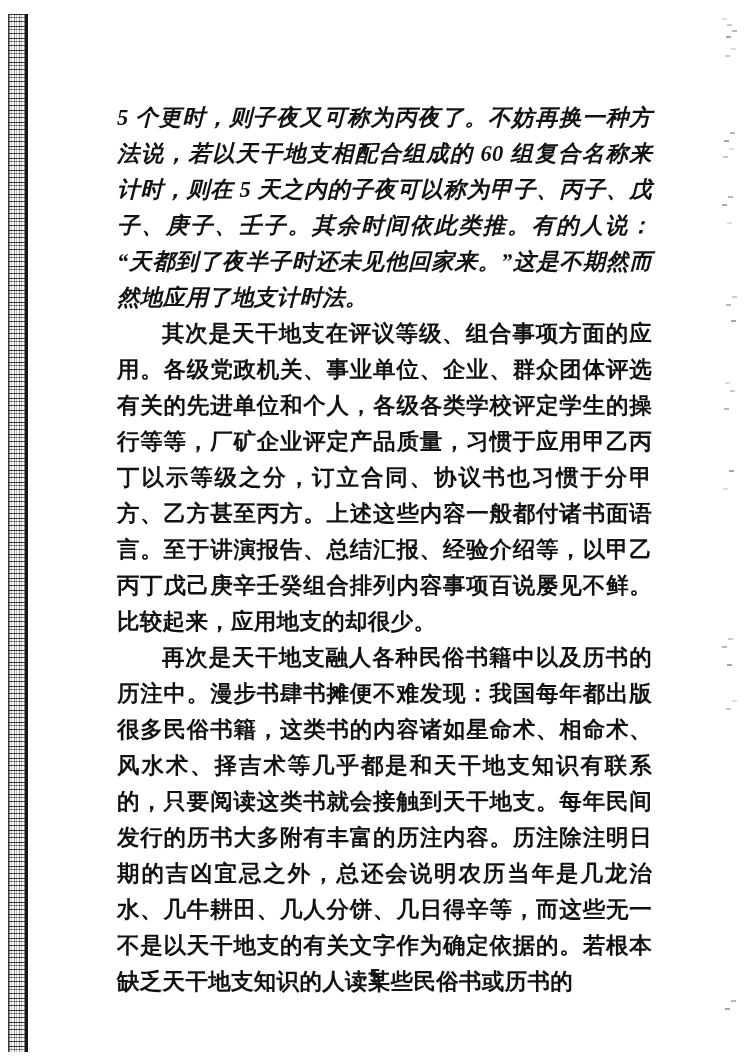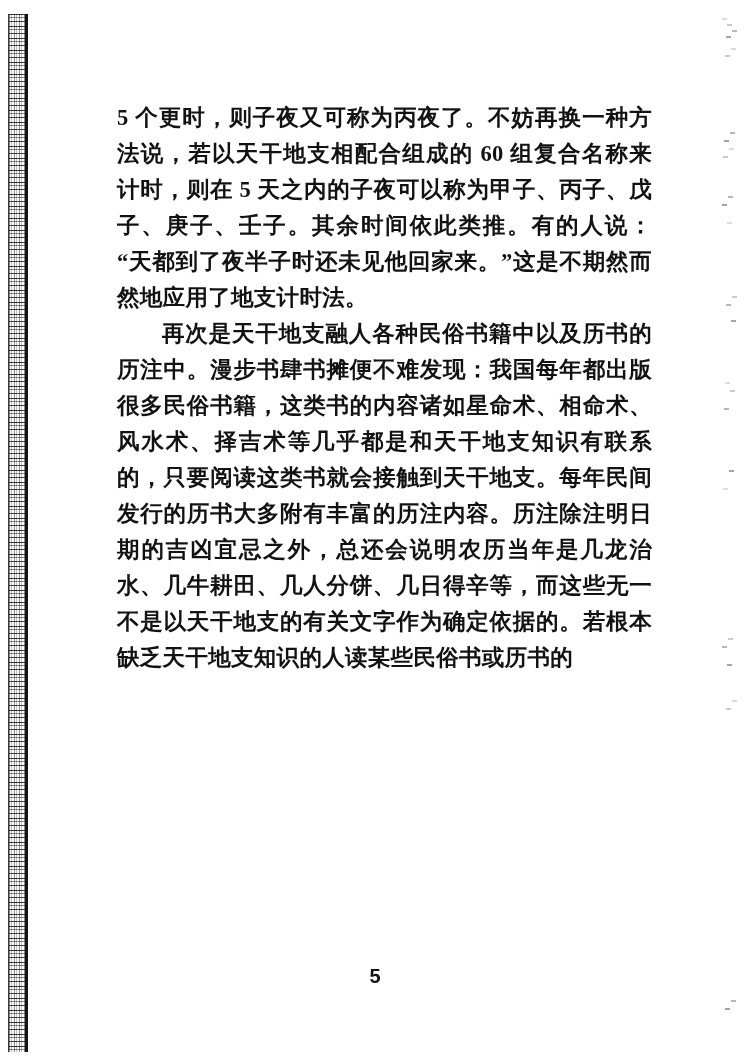--- a/index.html
+++ b/index.html
@@ -103,21 +103,21 @@
     -webkit-font-smoothing: none;
   }
 
   .para {
     margin: 0 0 0 0;
     text-indent: 2em;
     text-align: justify;
     text-justify: inter-character;
     word-break: break-all;
   }
-  .para.first { text-indent: 0; }
+  .para.first { text-indent: 0; font-style: italic; }
 
   
   .folio {
     position: absolute;
     left: 0;
     top: 965px;
     width: 750px;
     text-align: center;
     font-family: "Liberation Sans", "DejaVu Sans", sans-serif;
     font-size: 20px;
@@ -162,18 +162,19 @@
       <i style="top: 646px; left: 4px; opacity: 0.71;"></i>
       <i style="top: 664px; left: 9px; opacity: 0.89;"></i>
       <i style="top: 700px; left: 14px; opacity: 0.35;"></i>
       <i style="top: 708px; left: 8px; opacity: 0.53;"></i>
       <i style="top: 1000px; left: 13px; opacity: 0.71;"></i>
       <i style="top: 1008px; left: 7px; opacity: 0.89;"></i>
     </div>
 
   <div class="body-text" id="body-text">
       <p class="para first">5 个更时，则子夜又可称为丙夜了。不妨再换一种方法说，若以天干地支相配合组成的 60 组复合名称来计时，则在 5 天之内的子夜可以称为甲子、丙子、戊子、庚子、壬子。其余时间依此类推。有的人说：“天都到了夜半子时还未见他回家来。”这是不期然而然地应用了地支计时法。</p>
+      <p class="para">其次是天干地支在评议等级、组合事项方面的应用。各级党政机关、事业单位、企业、群众团体评选有关的先进单位和个人，各级各类学校评定学生的操行等等，厂矿企业评定产品质量，习惯于应用甲乙丙丁以示等级之分，订立合同、协议书也习惯于分甲方、乙方甚至丙方。上述这些内容一般都付诸书面语言。至于讲演报告、总结汇报、经验介绍等，以甲乙丙丁戊己庚辛壬癸组合排列内容事项百说屡见不鲜。比较起来，应用地支的却很少。</p>
       <p class="para">再次是天干地支融人各种民俗书籍中以及历书的历注中。漫步书肆书摊便不难发现：我国每年都出版很多民俗书籍，这类书的内容诸如星命术、相命术、风水术、择吉术等几乎都是和天干地支知识有联系的，只要阅读这类书就会接触到天干地支。每年民间发行的历书大多附有丰富的历注内容。历注除注明日期的吉凶宜忌之外，总还会说明农历当年是几龙治水、几牛耕田、几人分饼、几日得辛等，而这些无一不是以天干地支的有关文字作为确定依据的。若根本缺乏天干地支知识的人读某些民俗书或历书的</p>
     </div>
 
   <div class="folio">5</div>
 
 </div>
 
 </body></html>

